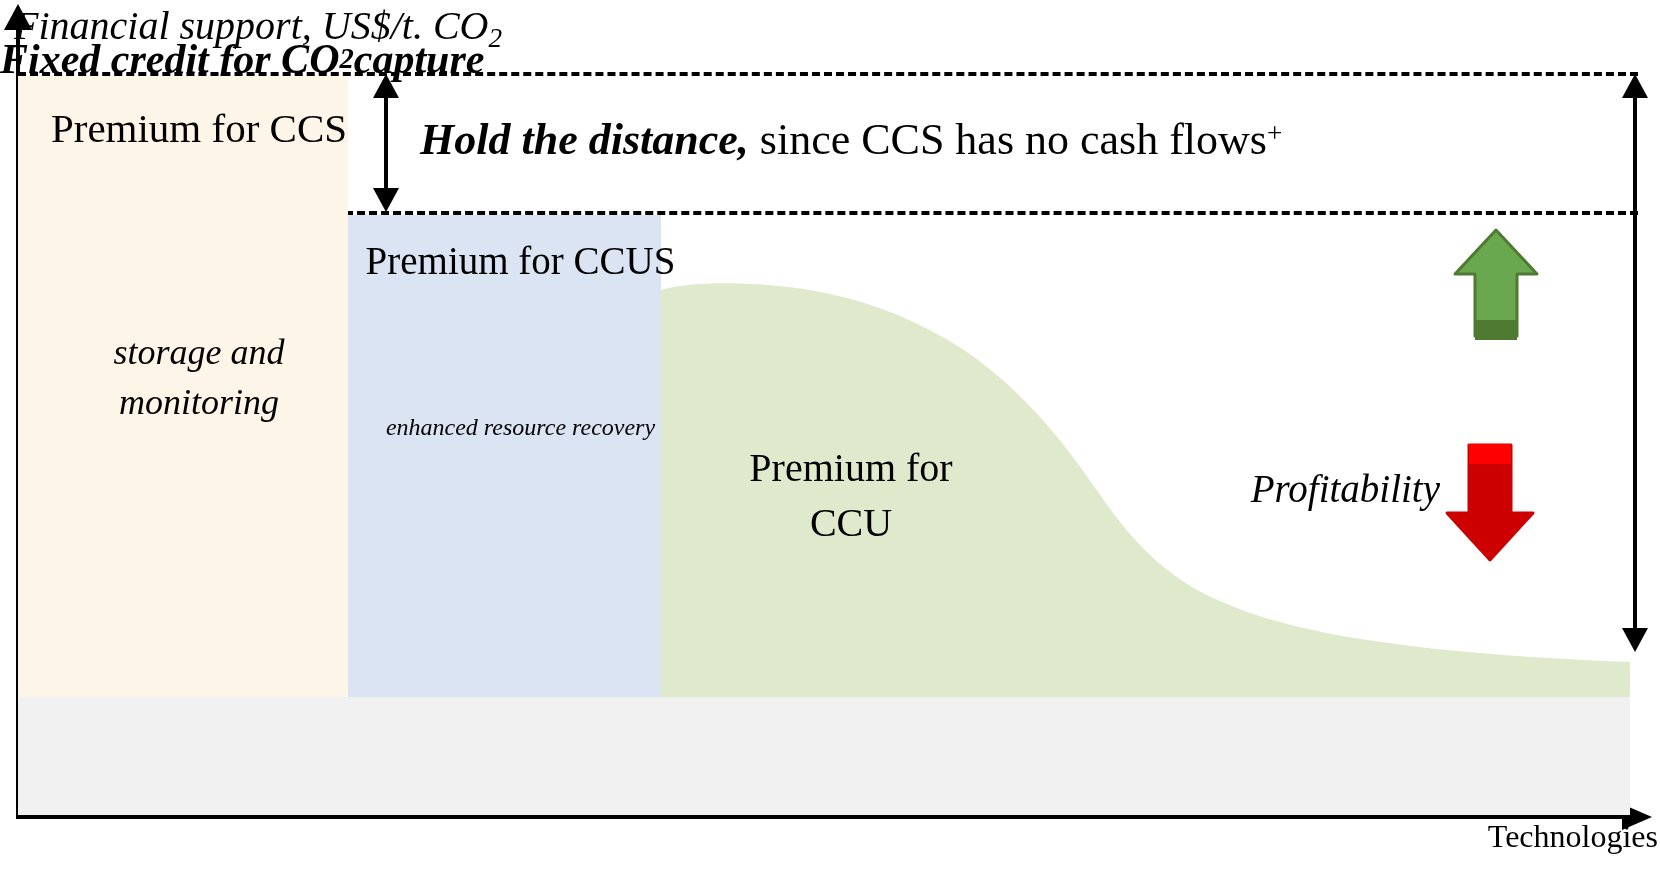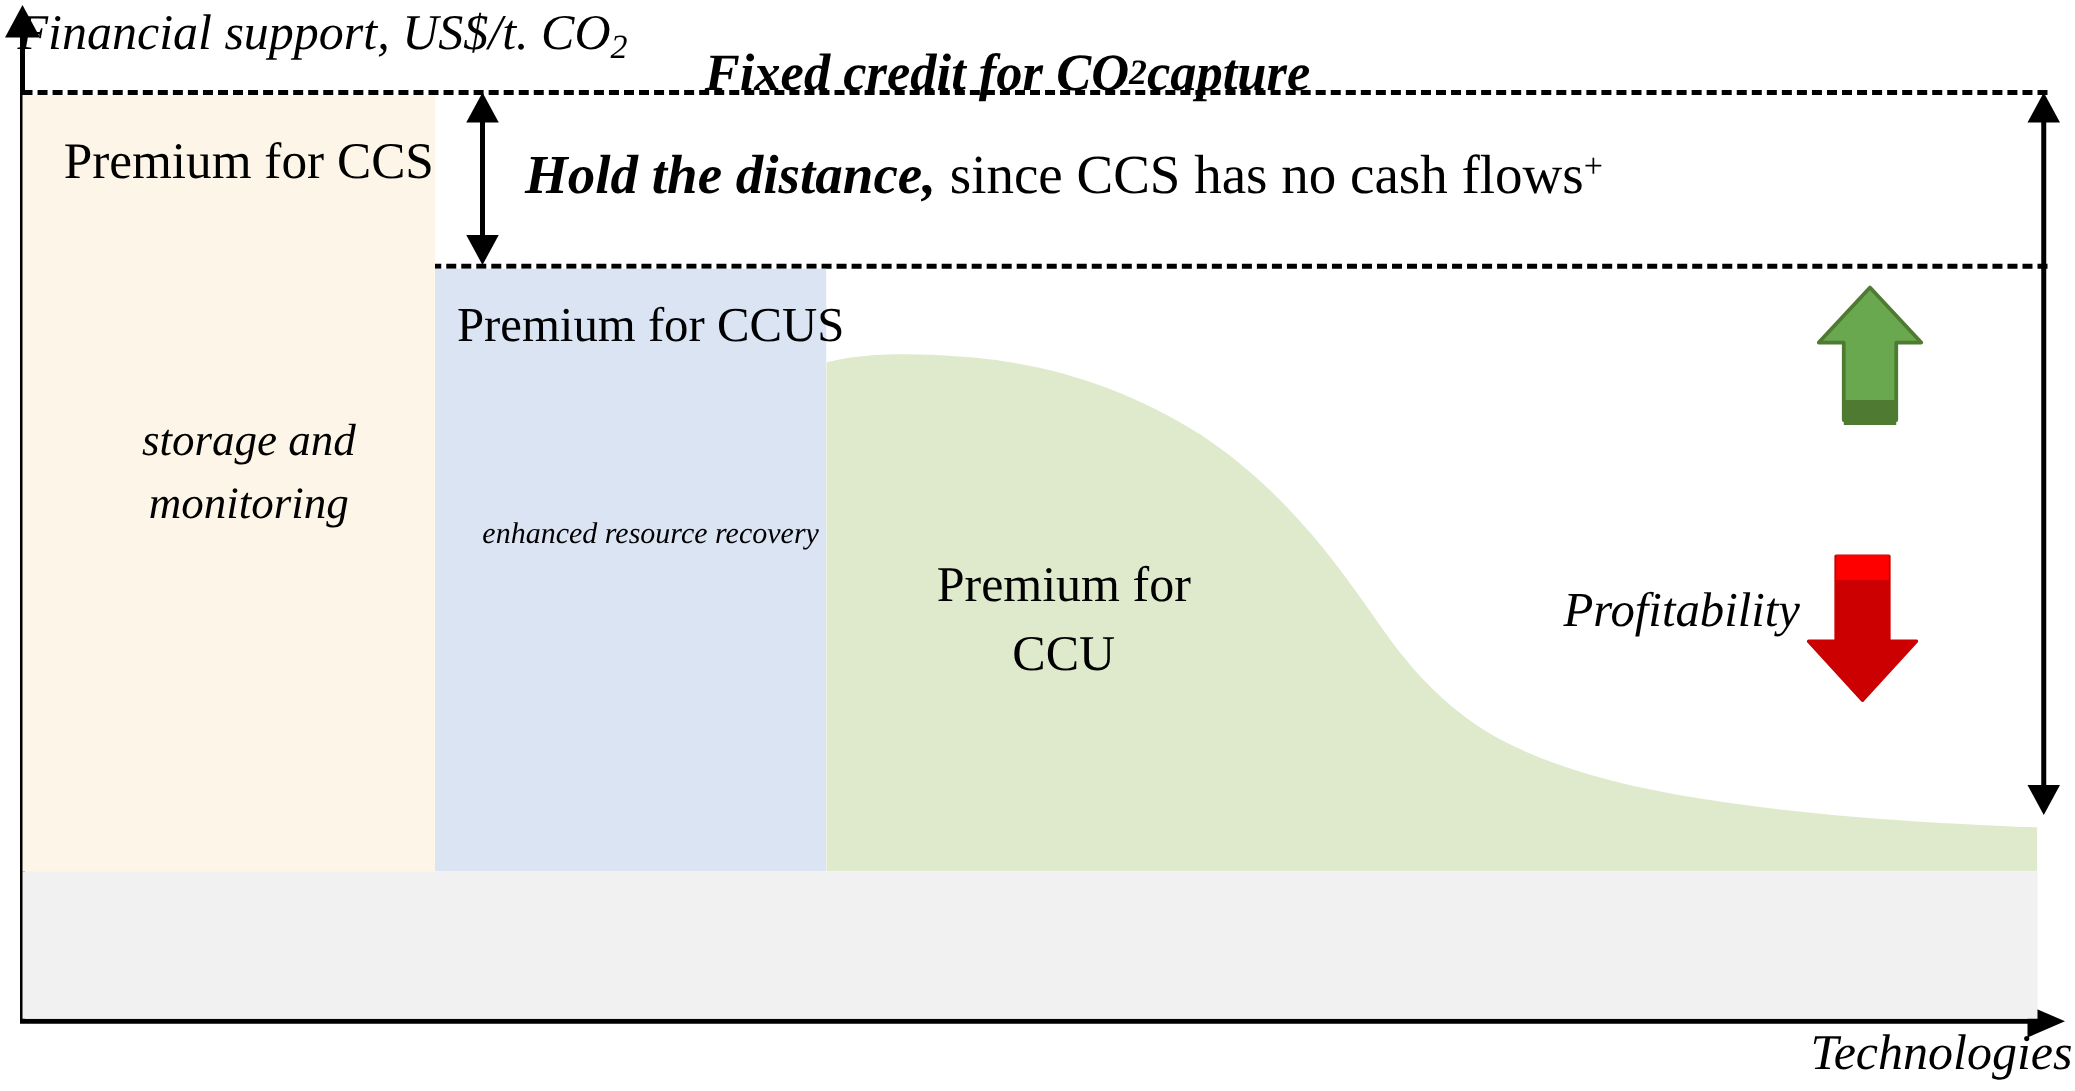--- a/index.html
+++ b/index.html
@@ -58,22 +58,21 @@
     top: 4px;
     font-style: italic;
     font-size: 40px;
     white-space: nowrap;
     line-height: 1.1;
   }
   .axis-label-x {
     position: absolute;
     right: 2px;
     top: 818px;
-    font-style: italic;
-    font-size: 40px;
+    font-size: 32px;
     white-space: nowrap;
   }
   .sub { font-size: 0.68em; vertical-align: -0.28em; }
   .sup { font-size: 0.62em; vertical-align: 0.45em; }
 
   
   .dashed {
     position: absolute;
     height: 0;
     border-top: 4px dashed #000;
@@ -144,21 +143,21 @@
   }
   .lbl-ccu-title {
     left: 690px; top: 440px; width: 290px;
     font-size: 40px;
   }
   .lbl-fixed {
     left: 18px; top: 700px; width: 1612px;
     height: 118px;
     display: flex;
     align-items: center;
-    justify-content: center;
+    justify-content: flex-start;
     font-size: 42px;
     font-style: italic;
     font-weight: bold;
   }
 
   
   .anno-hold {
     position: absolute;
     left: 420px;
     top: 114px;

